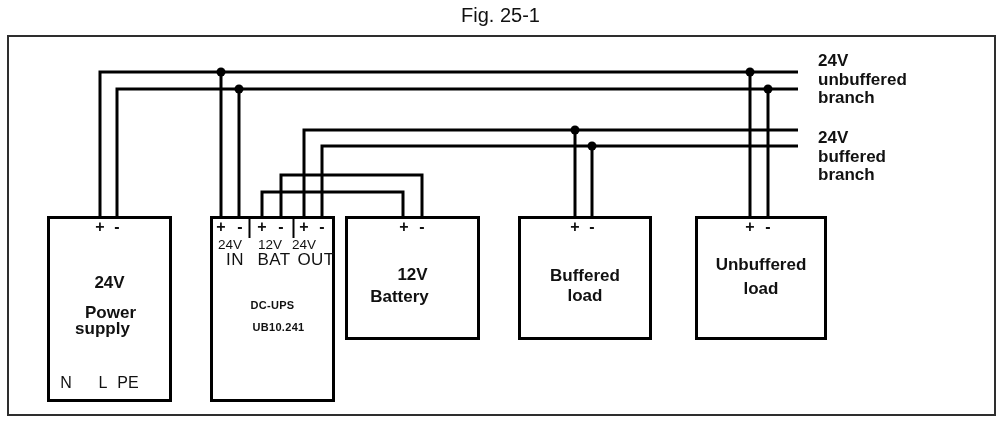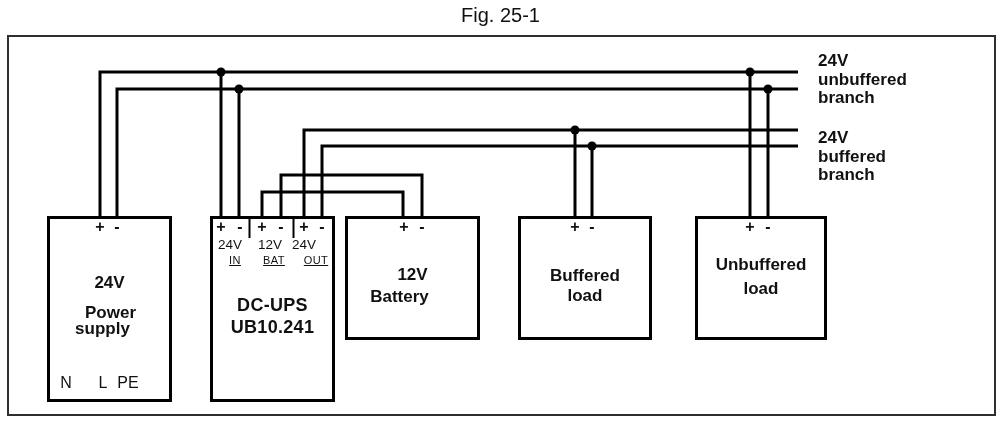--- a/index.html
+++ b/index.html
@@ -26,24 +26,24 @@
   }
   .box{
     position:absolute;border:3px solid var(--wire);background:var(--background);
     box-sizing:border-box;z-index:1;
   }
   .wires{position:absolute;left:0;top:0;z-index:2;color:var(--wire);pointer-events:none;}
   .abs{position:absolute;z-index:3;white-space:nowrap;}
   .cx{transform:translateX(-50%);}
   .tsym{font-weight:700;font-size:16px;line-height:14px;}
   .tvolt{font-weight:400;font-size:13.5px;line-height:13px;}
-  .tport{font-weight:400;font-size:11px;line-height:14px;letter-spacing:.4px;text-decoration:underline;}
+  .tport{font-weight:400;font-size:17px;line-height:14px;letter-spacing:.4px;}
   .treg{font-weight:400;font-size:16px;line-height:16px;}
   .bname{position:absolute;z-index:3;text-align:center;font-weight:700;font-size:17px;line-height:17px;}
-  .bname2{font-size:18px;letter-spacing:.3px;}
+  .bname2{font-size:11px;letter-spacing:.3px;}
   .branch{position:absolute;z-index:3;font-weight:700;font-size:17px;line-height:18.5px;white-space:nowrap;}
 </style>
 </head>
 <body>
 
 <div class="page">
 
   <div class="title">
     <span class="fig">Fig. 25-1</span>
   </div>
@@ -114,21 +114,21 @@
 
   <span class="abs cx tvolt" style="left:230px;top:238px">24V</span>
   <span class="abs cx tvolt" style="left:270px;top:238px">12V</span>
   <span class="abs cx tvolt" style="left:304px;top:238px">24V</span>
 
   <span class="abs cx tport" style="left:235px;top:253px">IN</span>
   <span class="abs cx tport" style="left:274px;top:253px">BAT</span>
   <span class="abs cx tport" style="left:316px;top:253px">OUT</span>
 
   <div class="bname bname2" style="left:210px;top:297px;width:125px">DC-UPS</div>
-  <div class="bname bname2" style="left:210px;top:319px;width:125px">UB10.241</div>
+  <div class="bname bname2" style="left:210px;top:319px;width:137px">UB10.241</div>
 
   <span class="abs cx tsym" style="left:404px;top:220px">+</span>
   <span class="abs cx tsym" style="left:422px;top:220px">-</span>
   <div class="bname" style="left:345px;top:266px;width:135px">12V</div>
   <div class="bname" style="left:345px;top:288px;width:109px">Battery</div>
 
   <span class="abs cx tsym" style="left:575px;top:220px">+</span>
   <span class="abs cx tsym" style="left:592px;top:220px">-</span>
   <div class="bname" style="left:518px;top:267px;width:134px">Buffered</div>
   <div class="bname" style="left:518px;top:287px;width:134px">load</div>

